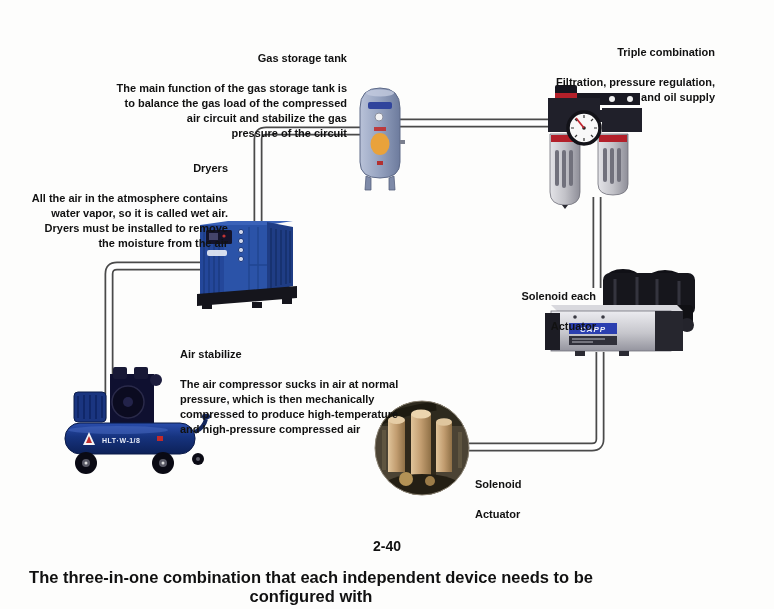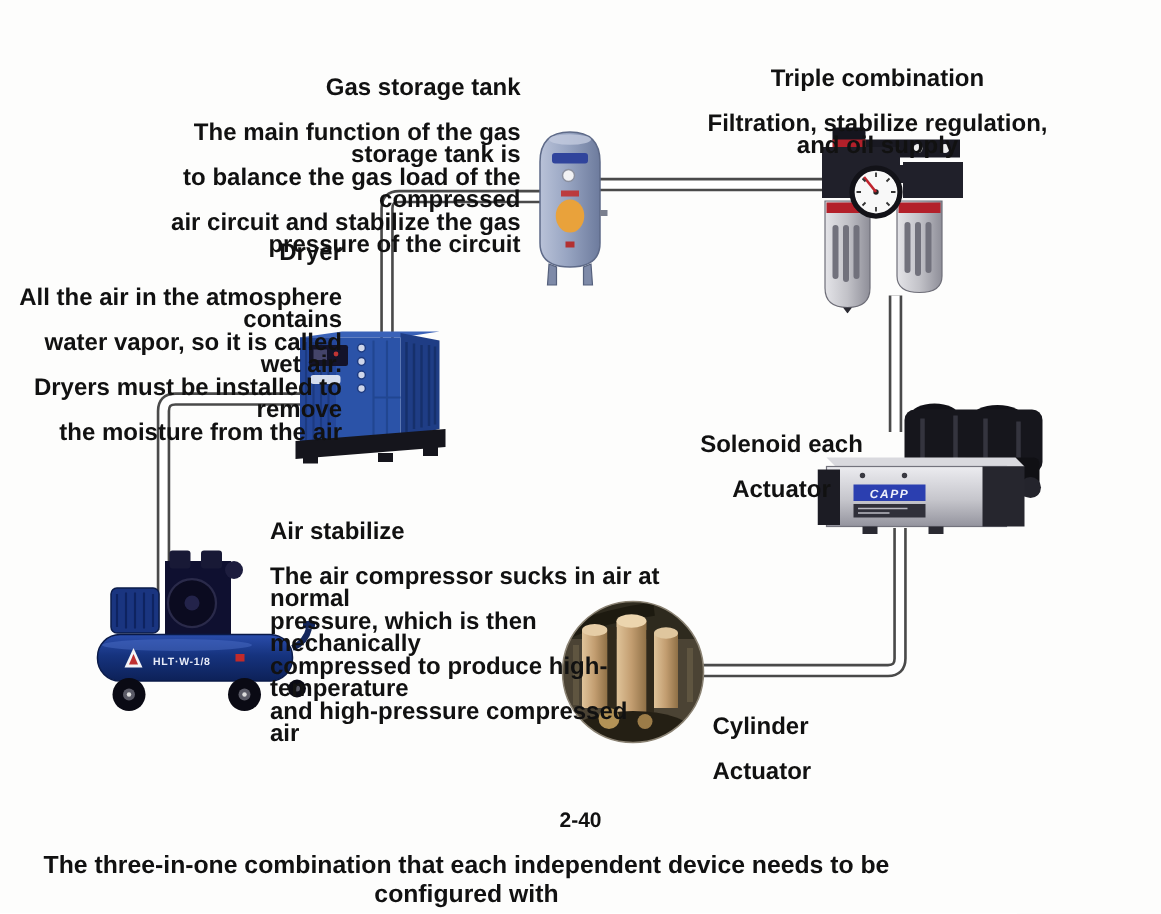--- a/index.html
+++ b/index.html
@@ -1,23 +1,23 @@
 <!DOCTYPE html>
 <html><head>
 <meta charset="utf-8">
 <style>
   html,body{margin:0;padding:0;background:#ffffff;}
   #stage{
     position:relative;width:774px;height:609px;background:#fdfdfc;overflow:hidden;
     font-family:"Liberation Sans","DejaVu Sans",sans-serif;color:#111;
   }
-  .lbl{position:absolute;font-weight:700;font-size:16px;line-height:15px;white-space:pre-line;}
+  .lbl{position:absolute;font-weight:700;font-size:11px;line-height:15px;white-space:pre-line;}
   .lbl .t{display:block;}
   .right{text-align:right;}
-  .center{text-align:center;}
+  .center{text-align:right;}
   #pipes{position:absolute;left:0;top:0;z-index:1;}
   .dev{position:absolute;z-index:2;}
   .txt{position:absolute;z-index:3;}
   #fig-number{position:absolute;left:0;top:538px;width:774px;text-align:center;
     font-weight:700;font-size:14px;z-index:3;}
   #caption{position:absolute;left:0;top:568px;width:622px;text-align:center;
     font-weight:700;font-size:16.5px;z-index:3;}
 </style>
 </head>
 <body>
@@ -228,46 +228,46 @@
   <div class="lbl right txt" style="right:427px;top:36px;width:280px">
     <span class="t">Gas storage tank</span>
     <span class="t">The main function of the gas storage tank is
 to balance the gas load of the compressed
 air circuit and stabilize the gas
 pressure of the circuit</span>
   </div>
 
   <div class="lbl center txt" style="left:455px;top:30px;width:260px">
     <span class="t">Triple combination</span>
-    <span class="t">Filtration, stabilize regulation,
+    <span class="t">Filtration, pressure regulation,
 and oil supply</span>
   </div>
 
   <div class="lbl right txt" style="right:546px;top:146px;width:226px">
-    <span class="t">Dryer</span>
+    <span class="t">Dryers</span>
     <span class="t">All the air in the atmosphere contains
 water vapor, so it is called wet air.
 Dryers must be installed to remove
 the moisture from the air</span>
   </div>
 
   <div class="lbl txt" style="left:180px;top:332px;width:260px">
     <span class="t">Air stabilize</span>
     <span class="t">The air compressor sucks in air at normal
 pressure, which is then mechanically
 compressed to produce high-temperature
 and high-pressure compressed air</span>
   </div>
 
   <div class="lbl center txt" style="left:446px;top:274px;width:150px">
     <span class="t">Solenoid each</span>
     <span class="t">Actuator</span>
   </div>
 
   <div class="lbl txt" style="left:475px;top:462px;width:120px">
-    <span class="t">Cylinder</span>
+    <span class="t">Solenoid</span>
     <span class="t">Actuator</span>
   </div>
 
   <div id="fig-number">2-40</div>
   <div id="caption">The three-in-one combination that each independent device needs to be configured with</div>
 
 </div>
 
 </body></html>

